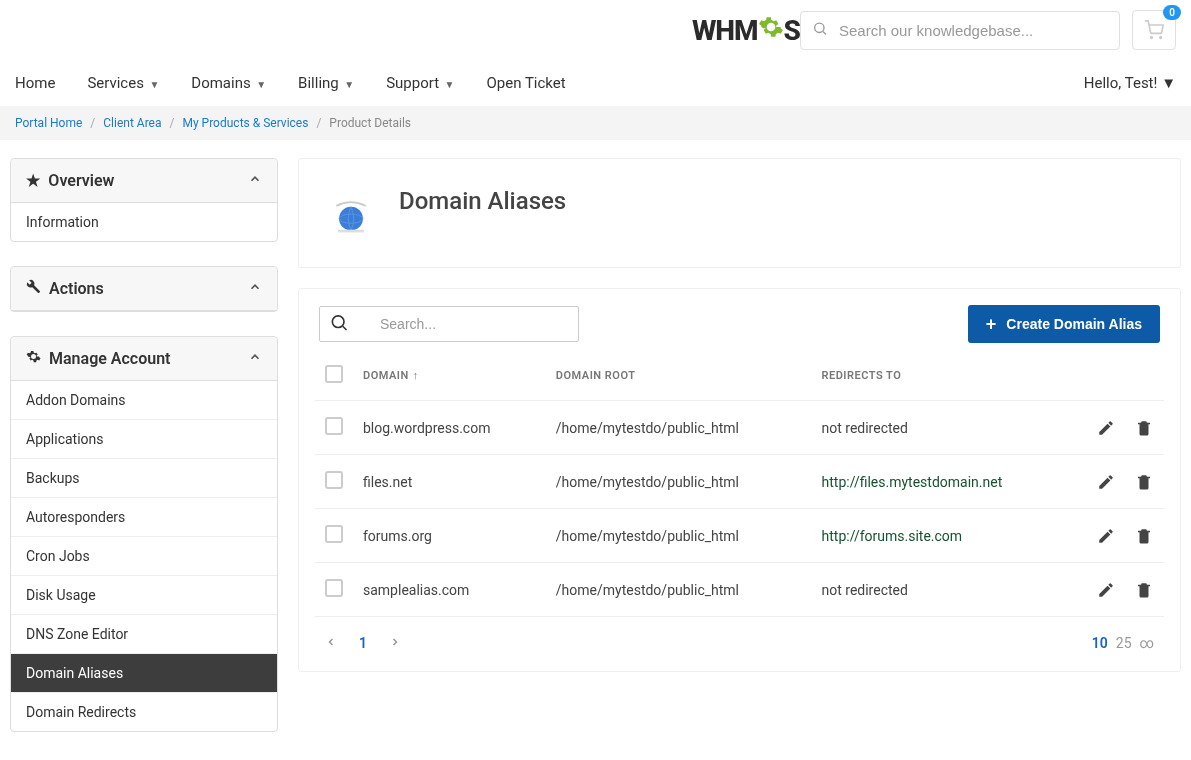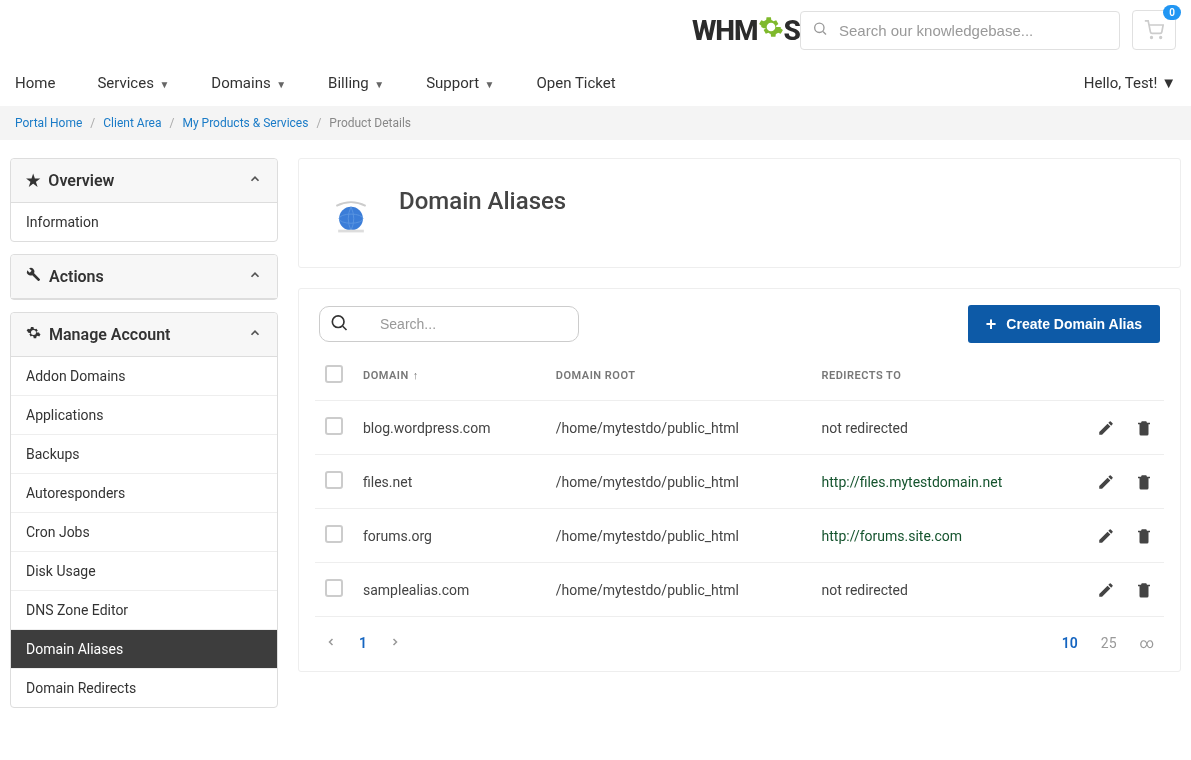--- a/index.html
+++ b/index.html
@@ -8,66 +8,66 @@
 .logo{font-size:28px;font-weight:800;color:#2b2b2b;letter-spacing:-1px}
 .logo .gear{color:#7fb92c;display:inline-block}
 .header-right{display:flex;align-items:center;gap:12px}
 .search-box{position:relative;width:320px}
 .search-box input{width:100%;padding:10px 12px 10px 38px;border:1px solid #e0e0e0;border-radius:4px;font-size:15px;color:#333}
 .search-box input::placeholder{color:#999}
 .search-box .si{position:absolute;left:12px;top:50%;transform:translateY(-50%);color:#999}
 .cart{position:relative;width:44px;height:40px;border:1px solid #e0e0e0;border-radius:4px;display:flex;align-items:center;justify-content:center;color:#ccc}
 .cart-badge{position:absolute;top:-6px;right:-6px;background:#2196f3;color:#fff;border-radius:10px;font-size:10px;padding:2px 6px;font-weight:600}
 .nav{display:flex;align-items:center;justify-content:space-between;padding:0 15px}
-.nav-left{display:flex;gap:42px}
+.nav-left{display:flex;gap:32px}
 .nav-item{color:#333;padding:14px 0;cursor:pointer;font-size:15px}
 .nav-item .caret{font-size:10px;margin-left:3px;color:#666}
 .user-menu{color:#333;font-size:15px;padding:14px 0;cursor:pointer}
 .breadcrumb{background:#f4f4f4;padding:10px 15px;font-size:12px;color:#666}
 .breadcrumb a{color:#1a7bc7;text-decoration:none}
 .breadcrumb .sep{margin:0 8px;color:#aaa}
 .breadcrumb .current{color:#888}
 .content{display:flex;gap:20px;padding:18px 10px}
 .sidebar{width:268px;flex-shrink:0}
-.panel{border:1px solid #ddd;border-radius:4px;margin-bottom:12px;background:#fff}
+.panel{border:1px solid #ddd;border-radius:4px;margin-bottom:24px;background:#fff}
 .panel-header{padding:12px 15px;font-size:16px;font-weight:600;color:#333;display:flex;align-items:center;justify-content:space-between;background:#f7f7f7;border-bottom:1px solid #ddd;cursor:pointer;border-radius:4px 4px 0 0}
 .panel-header .ico{margin-right:8px;display:inline-flex;align-items:center}
 .panel-header .chev{color:#555}
 .panel-body{padding:0}
 .panel-item{padding:11px 15px;border-bottom:1px solid #eee;font-size:14px;color:#333;cursor:pointer}
 .panel-item:last-child{border-bottom:none}
 .panel-item.active{background:#3d3d3d;color:#fff}
 .main{flex:1}
 .page-header{background:#fff;border:1px solid #eee;border-radius:3px;padding:28px 28px 28px 28px;display:flex;gap:24px;margin-bottom:20px}
 .page-icon{width:48px;height:48px;display:flex;align-items:center;justify-content:center;flex-shrink:0;position:relative;margin-top:4px}
 .page-icon svg{width:44px;height:44px}
 .page-title{font-size:24px;font-weight:500;color:#444;margin-bottom:14px}
 .page-desc{color:#6a6a6a;font-size:14px;line-height:1.6}
 .card{background:#fff;border:1px solid #eee;border-radius:3px;padding:16px}
 .toolbar{display:flex;justify-content:space-between;align-items:center;margin-bottom:8px;padding:0 4px}
 .tbl-search{position:relative;width:260px}
-.tbl-search input{width:100%;padding:9px 12px 9px 60px;border:1px solid #ccc;border-radius:10px;font-size:14px}
+.tbl-search input{width:100%;padding:9px 12px 9px 60px;border:1px solid #ccc;border-radius:2px;font-size:14px}
 .tbl-search input::placeholder{color:#999}
 .tbl-search .si{position:absolute;left:10px;top:50%;transform:translateY(-50%);color:#333}
 .btn-primary{background:#0d5aa7;color:#fff;border:none;padding:10px 18px;border-radius:3px;font-size:14px;font-weight:600;cursor:pointer;display:flex;align-items:center;gap:10px}
 .btn-primary .plus{font-size:18px;line-height:1}
 table{width:100%;border-collapse:collapse}
 th{text-align:left;padding:14px 10px;font-size:11px;font-weight:600;color:#777;letter-spacing:0.5px;text-transform:uppercase}
 th.chkcol{width:36px}
 th .sort{margin-left:4px}
 td{padding:16px 10px;border-top:1px solid #eee;font-size:14px;color:#444}
 td a{color:#14532d;text-decoration:none}
 .chk{width:18px;height:18px;border:2px solid #ccc;border-radius:3px;display:inline-block;cursor:pointer}
 .row-actions{display:flex;gap:18px;justify-content:flex-end}
 .icon-btn{width:20px;height:20px;cursor:pointer;color:#444;display:inline-flex;align-items:center;justify-content:center}
 .pagination{display:flex;justify-content:space-between;align-items:center;padding:18px 10px 4px;border-top:1px solid #eee}
 .pag-nav{display:flex;align-items:center;gap:22px;color:#999}
 .pag-nav .pg{color:#1565c0;font-weight:600;cursor:pointer}
 .pag-nav .arrow{cursor:pointer}
-.pag-size{display:flex;gap:23px;color:#999}
+.pag-size{display:flex;gap:8px;color:#999}
 .pag-size .active{color:#1565c0;font-weight:600}
 </style>
 </head>
 <body>
 
 <div class="header">
   <div class="logo">
     <span>WHM</span><span class="gear"><svg width="26" height="26" viewBox="0 0 24 24">
           <path fill="#7fb92c" d="M12 8a4 4 0 100 8 4 4 0 000-8zm9 4a7 7 0 01-.1 1.2l2.1 1.6-2 3.4-2.5-1a7 7 0 01-2 1.2l-.4 2.6h-4l-.4-2.6a7 7 0 01-2-1.2l-2.5 1-2-3.4 2.1-1.6A7 7 0 013 12a7 7 0 01.1-1.2L1 9.2l2-3.4 2.5 1a7 7 0 012-1.2L7.9 3h4l.4 2.6a7 7 0 012 1.2l2.5-1 2 3.4-2.1 1.6c.1.4.1.8.1 1.2z"></path>
         </svg></span><span>S</span>

